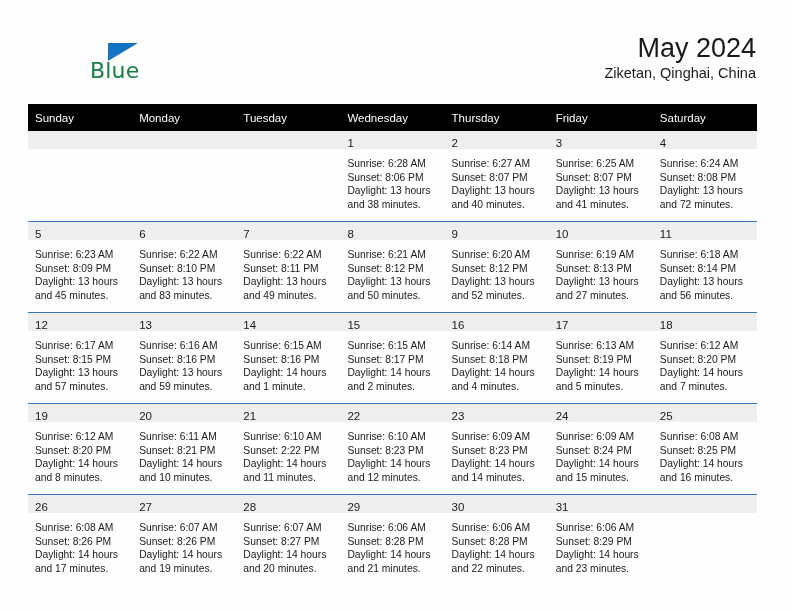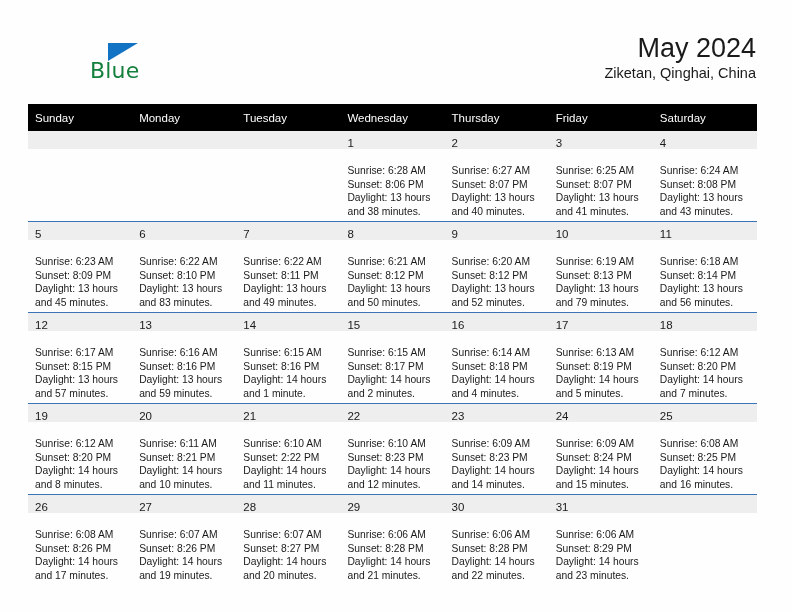--- a/index.html
+++ b/index.html
@@ -136,21 +136,21 @@
   .daynum {
     font-size: 11.5px;
     color: #1a1a1a;
     line-height: 15px;
   }
   .cell-empty .daynum-band {
     background: #eeeeee;
   }
 
   .cell-lines {
-    padding: 15px 6px 0 7px;
+    padding: 8px 6px 0 7px;
   }
   .cell-lines div {
     font-size: 10.3px;
     line-height: 13.6px;
     color: #1a1a1a;
     white-space: nowrap;
   }
 </style>
 </head>
 <body>
@@ -236,21 +236,21 @@
               </div>
             </div>
           </td>
           <td>
             <div class="cell-inner">
               <div class="daynum-band"><span class="daynum">4</span></div>
               <div class="cell-lines">
                 <div>Sunrise: 6:24 AM</div>
                 <div>Sunset: 8:08 PM</div>
                 <div>Daylight: 13 hours</div>
-                <div>and 43 minutes.</div>
+                <div>and 72 minutes.</div>
               </div>
             </div>
           </td>
         </tr>
         <tr class="week-row">
           <td>
             <div class="cell-inner">
               <div class="daynum-band"><span class="daynum">5</span></div>
               <div class="cell-lines">
                 <div>Sunrise: 6:23 AM</div>
@@ -304,21 +304,21 @@
               </div>
             </div>
           </td>
           <td>
             <div class="cell-inner">
               <div class="daynum-band"><span class="daynum">10</span></div>
               <div class="cell-lines">
                 <div>Sunrise: 6:19 AM</div>
                 <div>Sunset: 8:13 PM</div>
                 <div>Daylight: 13 hours</div>
-                <div>and 79 minutes.</div>
+                <div>and 27 minutes.</div>
               </div>
             </div>
           </td>
           <td>
             <div class="cell-inner">
               <div class="daynum-band"><span class="daynum">11</span></div>
               <div class="cell-lines">
                 <div>Sunrise: 6:18 AM</div>
                 <div>Sunset: 8:14 PM</div>
                 <div>Daylight: 13 hours</div>

